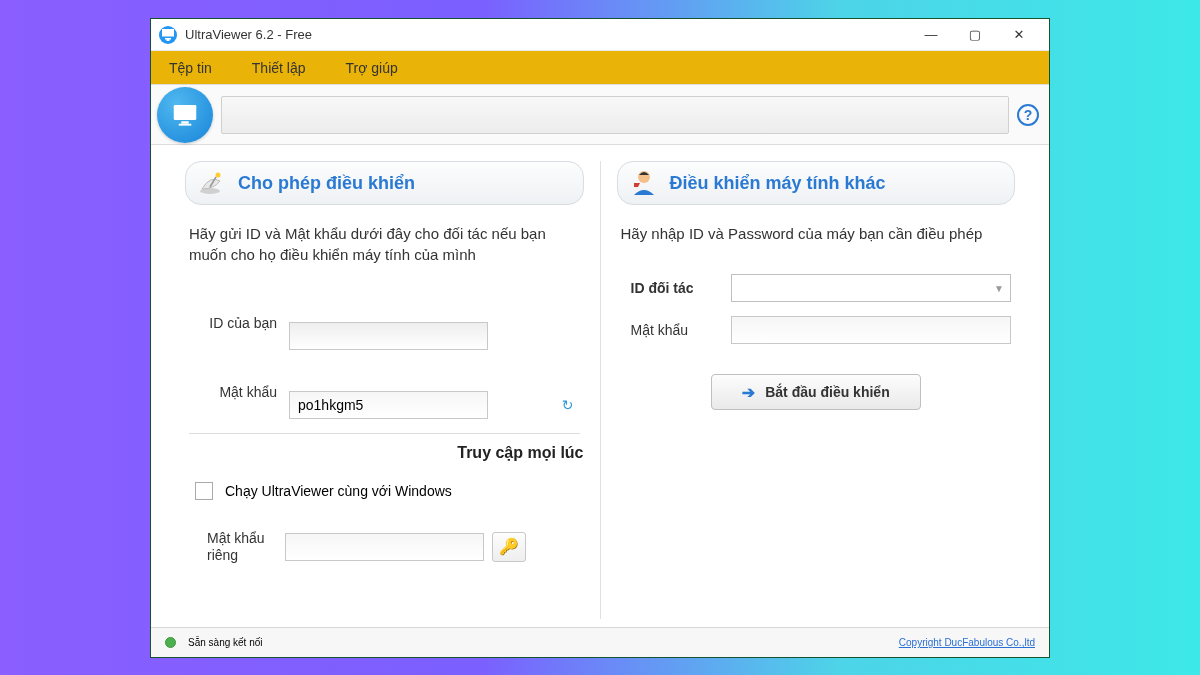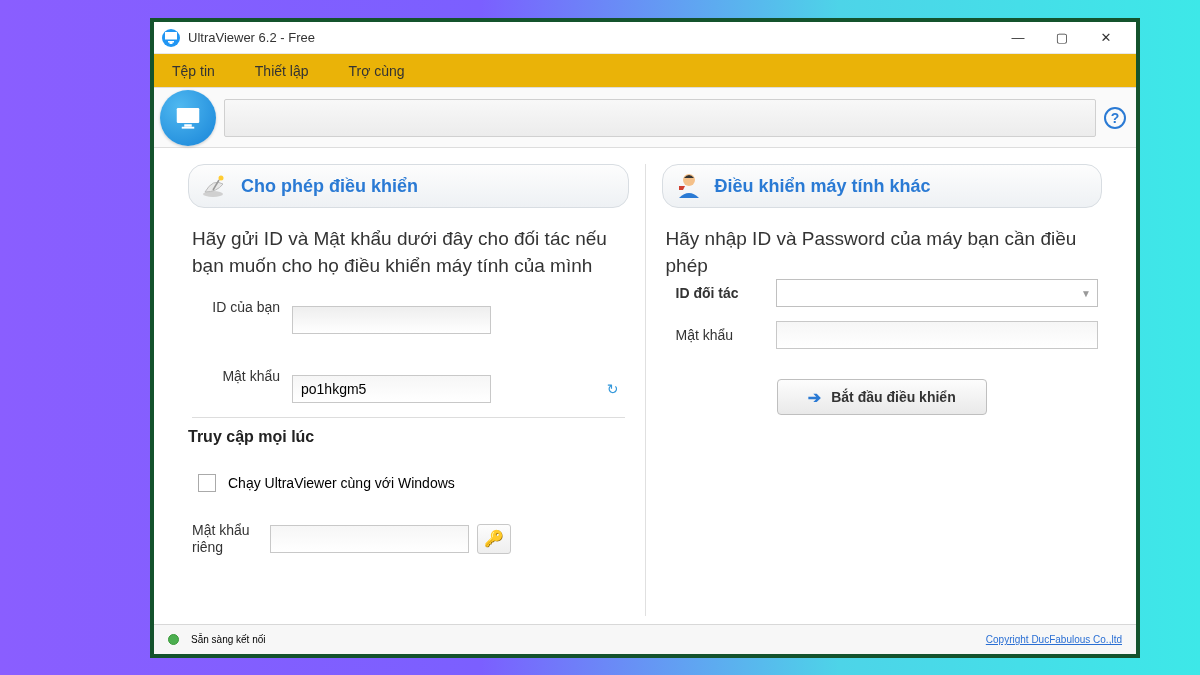--- a/index.html
+++ b/index.html
@@ -6,23 +6,23 @@
 body {
   width: 1200px; height: 675px;
   background: linear-gradient(90deg, #8a5eff 0%, #7b5fff 40%, #4dd4e8 70%, #3de8e8 100%);
   font-family: "Segoe UI", Tahoma, sans-serif;
   font-size: 14px;
   position: relative;
 }
 .window {
   position: absolute;
   left: 150px; top: 18px;
-  width: 990px; height: 640px;
+  width: 900px; height: 640px;
   background: #fff;
-  border: 4px solid #14532d;
+  border: 1px solid #14532d;
   display: flex; flex-direction: column;
 }
 .titlebar {
   height: 32px; background: #fff;
   display: flex; align-items: center;
   padding: 0 8px;
   border-bottom: 1px solid #e8e8e8;
 }
 .titlebar .app-icon {
   width: 18px; height: 18px; border-radius: 50%;
@@ -91,45 +91,45 @@
   margin-bottom: 18px;
 }
 .section-header .sh-icon {
   width: 32px; height: 32px; margin-right: 10px;
   display: flex; align-items: center; justify-content: center;
 }
 .section-header .sh-title {
   font-size: 18px; font-weight: 600;
   color: #2a7ad4;
 }
-.desc { color: #333; font-size: 19px; line-height: 1.4; padding: 0 4px; }
+.desc { color: #333; font-size: 15px; line-height: 1.4; margin-bottom: 30px; padding: 0 4px; }
 .field-row { display: flex; align-items: center; margin-bottom: 14px; padding: 0 4px; }
 .field-label { width: 100px; text-align: right; padding-right: 12px; color: #333; }
 .field-label-b { width: 110px; text-align: left; padding-right: 24px; font-weight: bold; color: #333; padding-left: 10px; }
 .text-input {
   flex: 1; height: 28px;
   border: 1px solid #c8c8c8;
   background: linear-gradient(#f6f6f6, #fff);
   padding: 0 8px;
   font-size: 14px;
   font-family: inherit;
   position: relative;
 }
 .input-wrap { flex: 1; position: relative; margin-top: 27px; }
 .input-wrap .refresh-ic {
   position: absolute; right: 6px; top: 50%; transform: translateY(-50%);
   color: #3498db; font-size: 14px;
 }
 .blurred { color: transparent; background: linear-gradient(#eee, #fff); filter: blur(0.5px); }
 .blurred::after { content: ''; position: absolute; inset: 1px; background: linear-gradient(90deg, rgba(200,200,200,0.9), rgba(230,230,230,0.4)); }
 .hr { border: none; border-top: 1px solid #ddd; margin: 10px 4px; }
-.subhead { font-size: 16px; font-weight: bold; text-align: left; margin: 6px 0 28px; color: #222; }
+.subhead { font-size: 16px; font-weight: bold; text-align: right; margin: 6px 0 20px; color: #222; }
 .checkbox-row { display: flex; align-items: center; padding: 0 10px; margin-bottom: 30px; }
 .chk { width: 18px; height: 18px; border: 1px solid #aaa; background: #fff; margin-right: 12px; }
-.pw-row { display: flex; align-items: center; padding: 0 4px; gap: 8px; }
+.pw-row { display: flex; align-items: center; padding: 0 4px; gap: 8px; margin-left: 18px; }
 .pw-label { width: 70px; color: #333; font-size: 14px; line-height: 1.2; }
 .pw-input { flex: 0 0 180px; }
 .key-btn {
   width: 34px; height: 30px;
   border: 1px solid #c8c8c8;
   background: linear-gradient(#fdfdfd, #eee);
   border-radius: 3px;
   display: flex; align-items: center; justify-content: center;
 }
 .combo {
@@ -172,21 +172,21 @@
     <div class="title">UltraViewer 6.2 - Free</div>
     <div class="spacer"></div>
     <div class="winbtn">—</div>
     <div class="winbtn">▢</div>
     <div class="winbtn">✕</div>
   </div>
 
   <div class="menubar">
     <div class="menuitem">Tệp tin</div>
     <div class="menuitem">Thiết lập</div>
-    <div class="menuitem">Trợ cùng</div>
+    <div class="menuitem">Trợ giúp</div>
   </div>
 
   <div class="toolbar">
     <div class="logo-circle">
       <svg viewBox="0 0 24 24">
           <rect x="3" y="4" width="18" height="12" rx="1" fill="#fff"></rect>
           <rect x="9" y="17" width="6" height="2" fill="#fff"></rect>
           <rect x="7" y="19" width="10" height="1.5" fill="#fff"></rect>
         </svg>
     </div>

